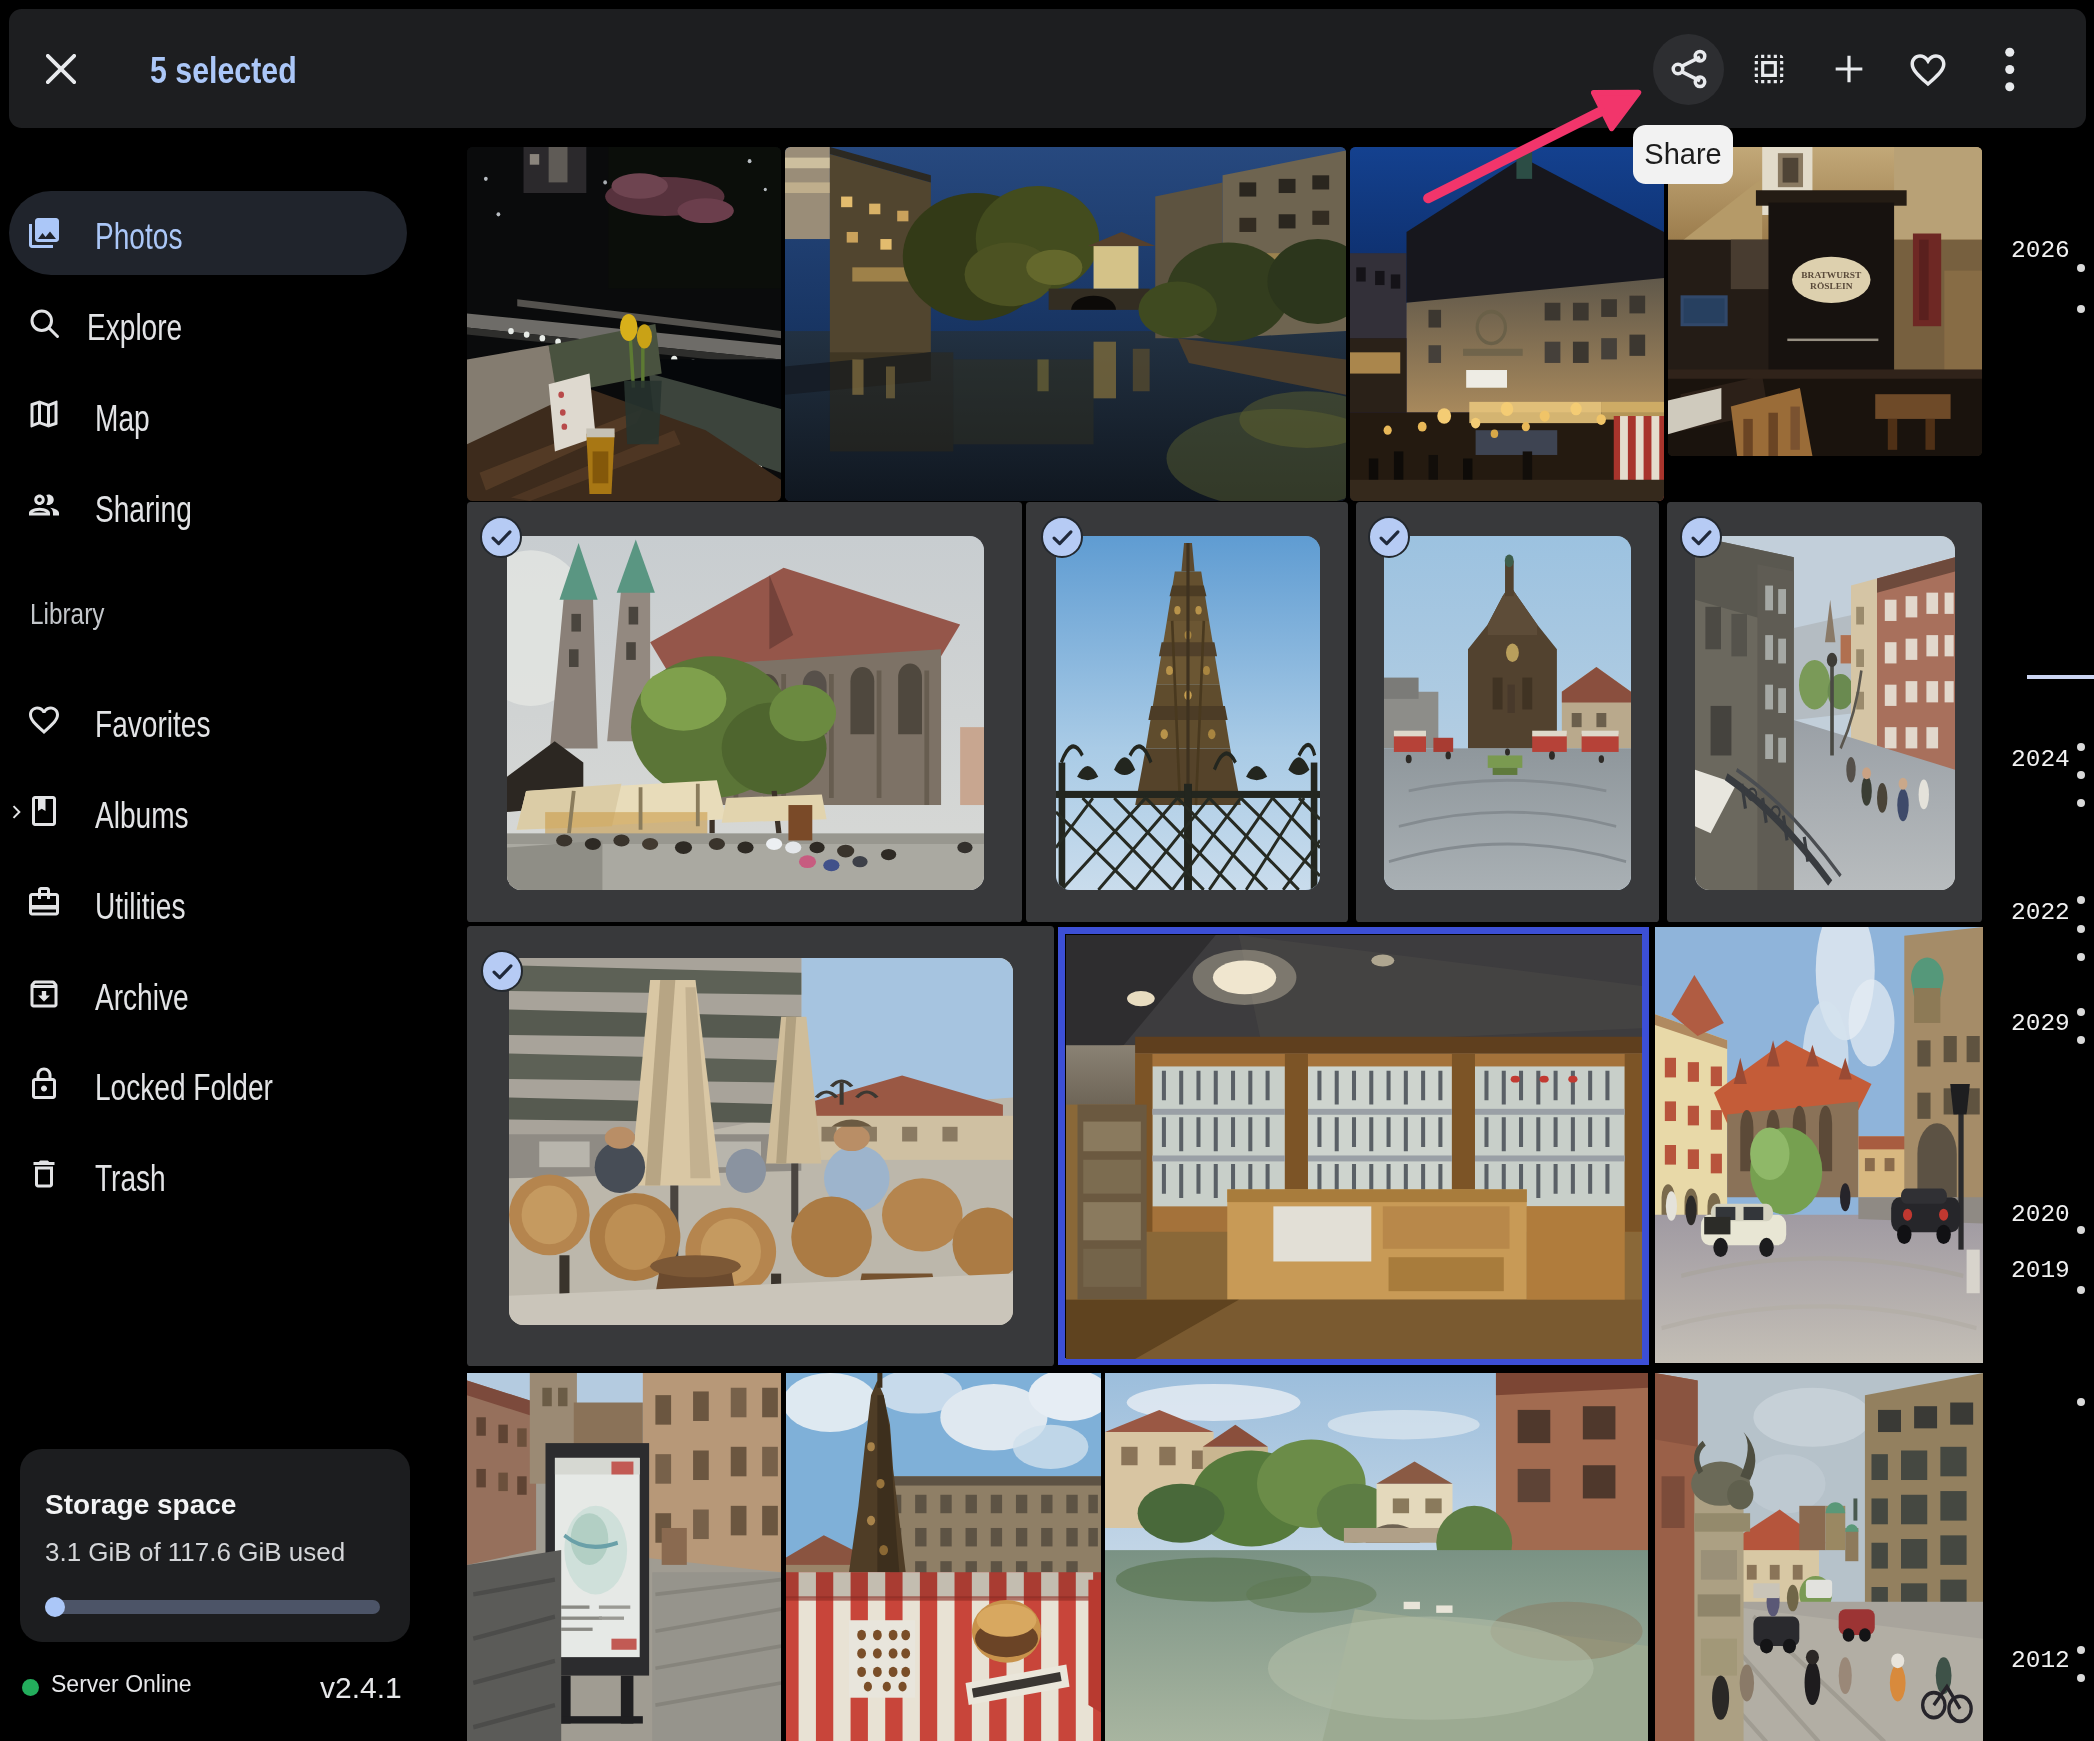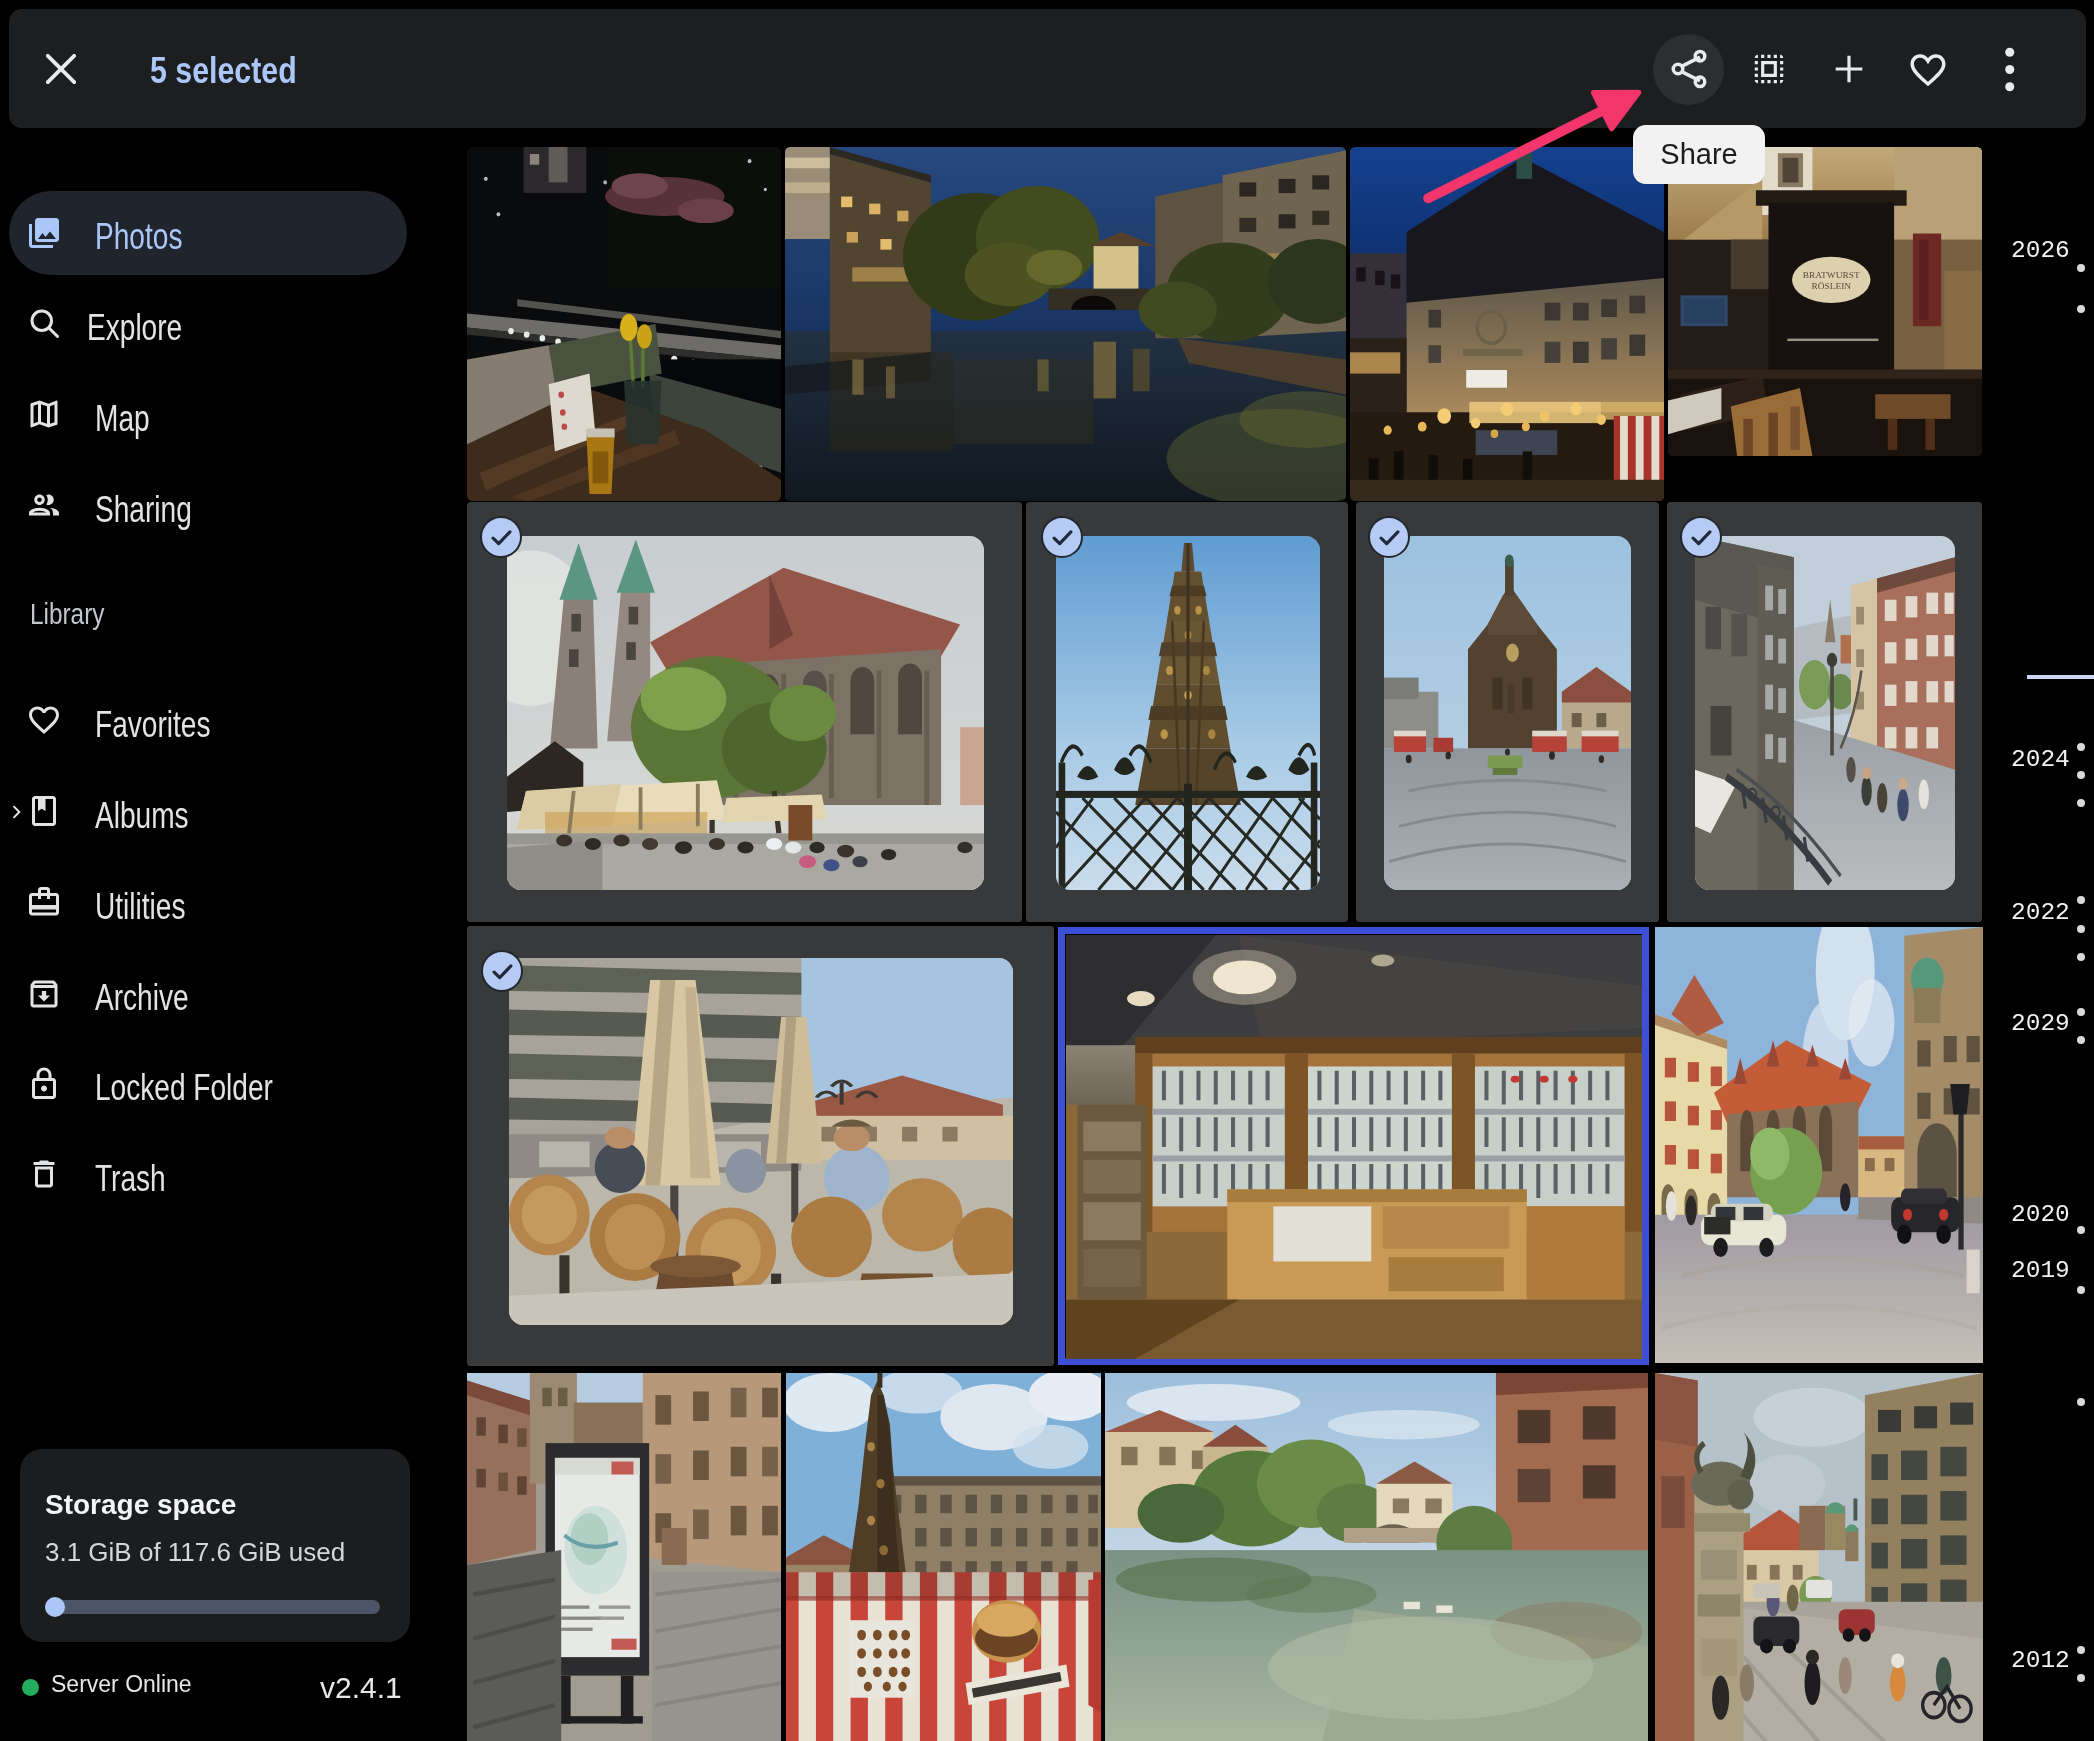--- a/index.html
+++ b/index.html
@@ -2,21 +2,21 @@
 <html style="font-size:14.5px"><head>
 <meta charset="utf-8">
 <style>
 html,body{margin:0;padding:0;background:#000;width:2095px;height:1742px;overflow:hidden;}
 *{box-sizing:border-box;}
 body{font-family:"Liberation Sans",sans-serif;position:relative;}
 .abs{position:absolute;}
 .topbar{left:9px;top:9px;width:2077px;height:119px;background:#1d1e20;border-radius:12.7px;}
 .sel{left:150px;top:47px;color:#abc7f8;font-size:37px;font-weight:700;transform:scaleX(0.82);transform-origin:left top;margin-top:2.7px;}
 .circbtn{left:1653px;top:34px;width:71px;height:71px;border-radius:50%;background:#2d2e31;}
-.tooltip{left:1633px;top:125px;width:132px;height:59px;background:#f2f2f2;border-radius:12.7px;color:#1c1c1c;font-size:29px;display:flex;align-items:center;justify-content:center;z-index:60;}
+.tooltip{left:1633px;top:125px;width:100px;height:59px;background:#f2f2f2;border-radius:12.7px;color:#1c1c1c;font-size:29px;display:flex;align-items:center;justify-content:center;z-index:60;}
 .arrow{z-index:70;}
 .pill{left:9px;top:191px;width:398px;height:84px;background:#20242c;border-radius:42px;}
 .navtext{font-size:36px;color:#e2e3e5;display:inline-block;transform:scaleX(0.78);transform-origin:left top;}
 .navblue{color:#abc7f8;}
 .lib{left:30px;top:598px;font-size:29px;color:#c3c6ca;transform:scaleX(0.84);transform-origin:left top;}
 .scard{left:20px;top:1449px;width:390px;height:193px;background:#1c1d1f;border-radius:22px;}
 .stitle{left:45px;top:1489px;font-size:28px;font-weight:700;color:#f3f4f5;}
 .sline{left:45px;top:1537px;font-size:26px;color:#d4d6d9;}
 .strack{left:45px;top:1600px;width:335px;height:13.6px;background:#4c5467;border-radius:7.3px;}
 .sknob{left:45px;top:1597px;width:20px;height:20px;background:#abc7f8;border-radius:50%;}
@@ -257,21 +257,21 @@
       <circle cx="12" cy="80" r="1.3" fill="#e8b858"></circle>
       <circle cx="46" cy="81" r="1.2" fill="#d8a848"></circle>
 <rect x="6" y="88" width="3" height="10" fill="#0e0b08"></rect>
       <rect x="14" y="86" width="3" height="12" fill="#0e0b08"></rect>
       <rect x="25" y="87" width="3" height="11" fill="#120e0a"></rect>
       <rect x="36" y="88" width="3" height="12" fill="#0e0b08"></rect>
       <rect x="55" y="86" width="3" height="12" fill="#120e0a"></rect>
 <rect x="0" y="94" width="100" height="6" fill="#35291c"></rect>
 </svg>
   </div>
-<div class="abs ph" id="r1p4" style="left:1668px;top:147px;width:314px;height:309px;border-radius:5.5px;background:#332;">
+<div class="abs ph" id="r1p4" style="left:1668px;top:147px;width:314px;height:309px;border-radius:5.5px;background:#332;font-weight:bold;">
 <svg viewBox="0 0 100 100" preserveAspectRatio="none">
 <defs>
         <linearGradient id="ceil4" x1="0" y1="0" x2="0" y2="1">
           <stop offset="0" stop-color="#c2a878"></stop>
           <stop offset="1" stop-color="#977747"></stop>
         </linearGradient>
       </defs>
 <rect width="100" height="100" fill="#221a12"></rect>
 <rect width="100" height="34" fill="url(#ceil4)"></rect>
 <polygon points="0,34 30,10 30,34" fill="#b59a68"></polygon>

